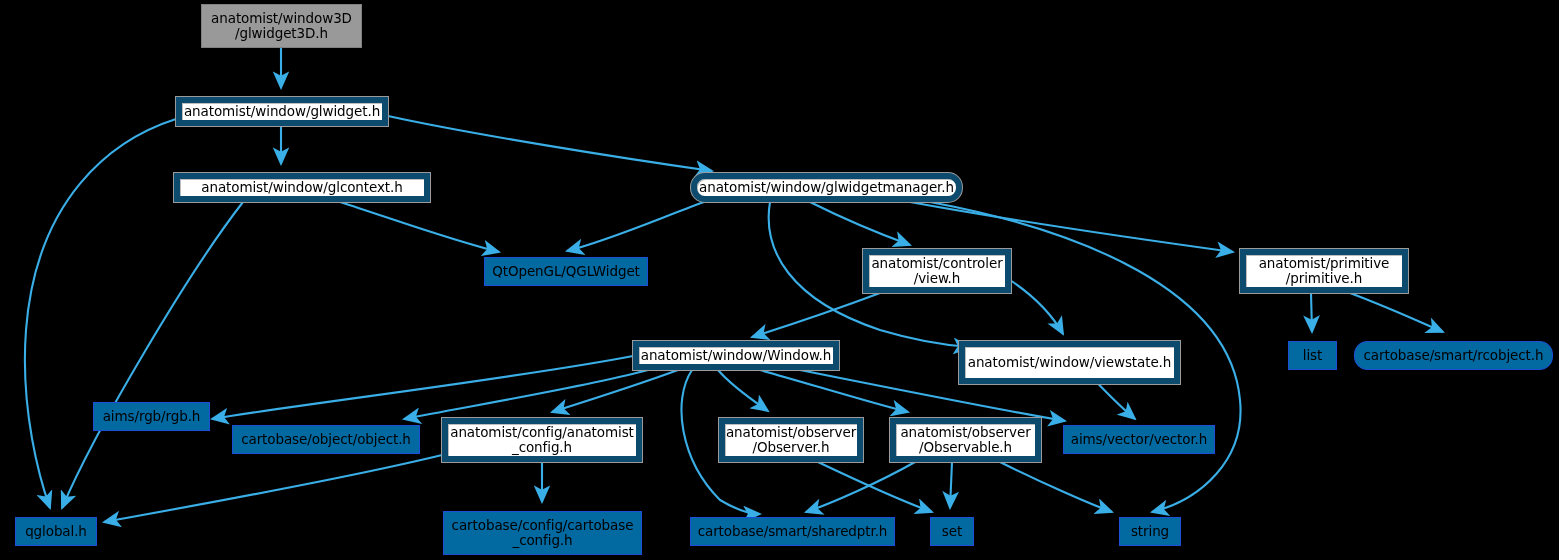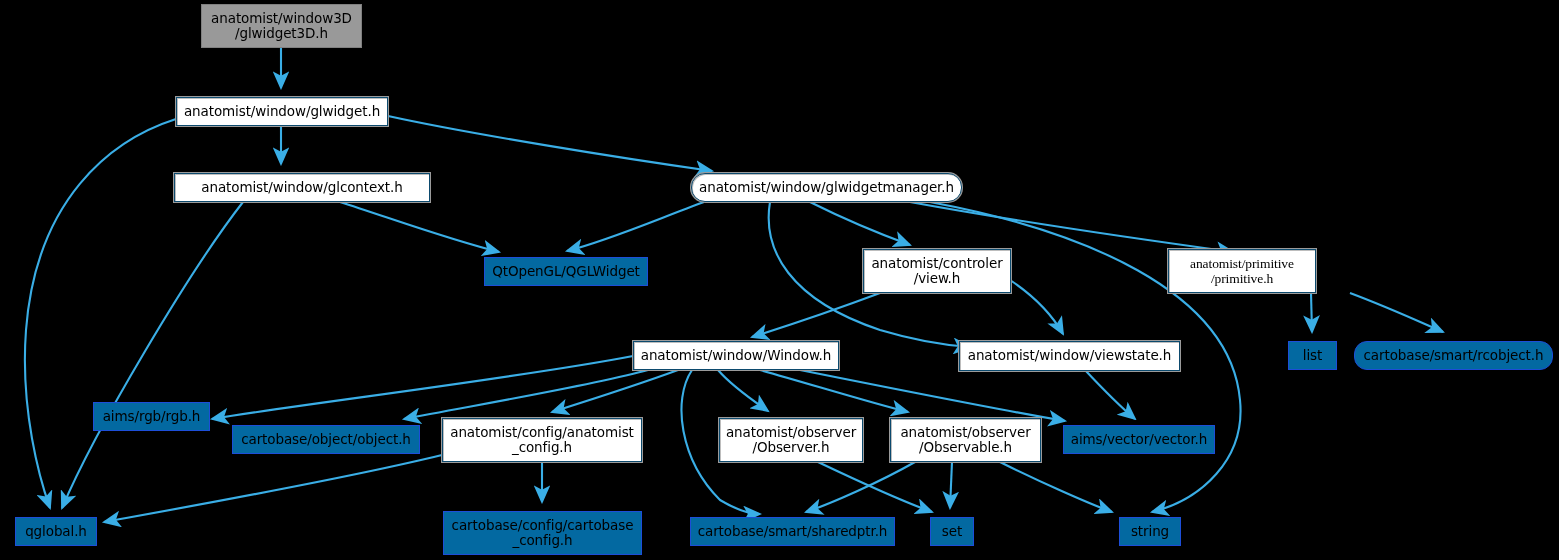--- a/index.html
+++ b/index.html
@@ -2,21 +2,21 @@
 <html><head>
 <meta charset="utf-8">
 <style>
   html,body{margin:0;padding:0;background:#000;}
   #stage{position:relative;width:1559px;height:560px;background:#000;overflow:hidden;
          font-family:"DejaVu Sans","Liberation Sans",sans-serif;}
   #edges{position:absolute;left:0;top:0;width:1559px;height:560px;}
   .node{position:absolute;box-sizing:border-box;display:flex;align-items:center;
         justify-content:center;text-align:center;line-height:1.12;
         color:#000;font-size:13.5px;letter-spacing:-0.1px;white-space:pre-line;}
-  .node.white{background:#ffffff;border:1px solid #0c4a6e;
+  .node.white{background:#ffffff;border:6px solid #0c4a6e;
               box-shadow:1px 1px 0 #bdbdbd inset, 0 0 0 1px #9b9b9b;}
   .node.grey{background:#0369a1;border:1px solid #1d4ed8;}
   .node.root{background:#999999;border:1px solid #808080;}
 </style>
 </head>
 <body>
 
 <div id="stage">
   <svg id="edges" viewBox="0 0 1559 560" xmlns="http://www.w3.org/2000/svg">
     <defs>
@@ -58,26 +58,26 @@
   </svg>
   <div id="nodes">
       <div class="node root" style="left: 201px; top: 4px; width: 161px; height: 44px;"><span>anatomist/window3D
 /glwidget3D.h</span></div>
       <div class="node white" style="left: 176px; top: 97px; width: 212px; height: 29px;"><span>anatomist/window/glwidget.h</span></div>
       <div class="node white" style="left: 174px; top: 173px; width: 256px; height: 29px;"><span>anatomist/window/glcontext.h</span></div>
       <div class="node white" style="left: 691px; top: 173px; width: 271px; height: 29px; border-radius: 14px;"><span>anatomist/window/glwidgetmanager.h</span></div>
       <div class="node grey" style="left: 484px; top: 257px; width: 164px; height: 29px;"><span>QtOpenGL/QGLWidget</span></div>
       <div class="node white" style="left: 863px; top: 249px; width: 148px; height: 44px;"><span>anatomist/controler
 /view.h</span></div>
-      <div class="node white" style="left: 1168px; top: 249px; width: 148px; height: 44px; font-family: Liberation Serif, serif;"><span>anatomist/primitive
+      <div class="node white" style="left: 1240px; top: 249px; width: 168px; height: 44px;"><span>anatomist/primitive
 /primitive.h</span></div>
       <div class="node grey" style="left: 1288px; top: 341px; width: 49px; height: 29px;"><span>list</span></div>
       <div class="node grey" style="left: 1354px; top: 341px; width: 199px; height: 29px; border-radius: 13px;"><span>cartobase/smart/rcobject.h</span></div>
       <div class="node white" style="left: 633px; top: 341px; width: 206px; height: 29px;"><span>anatomist/window/Window.h</span></div>
-      <div class="node white" style="left: 959px; top: 341px; width: 221px; height: 30px;"><span>anatomist/window/viewstate.h</span></div>
+      <div class="node white" style="left: 959px; top: 341px; width: 221px; height: 43px;"><span>anatomist/window/viewstate.h</span></div>
       <div class="node grey" style="left: 93px; top: 402px; width: 117px; height: 29px;"><span>aims/rgb/rgb.h</span></div>
       <div class="node grey" style="left: 232px; top: 425px; width: 188px; height: 29px;"><span>cartobase/object/object.h</span></div>
       <div class="node white" style="left: 442px; top: 418px; width: 200px; height: 44px;"><span>anatomist/config/anatomist
 _config.h</span></div>
       <div class="node white" style="left: 719px; top: 418px; width: 144px; height: 44px;"><span>anatomist/observer
 /Observer.h</span></div>
       <div class="node white" style="left: 890px; top: 418px; width: 151px; height: 44px;"><span>anatomist/observer
 /Observable.h</span></div>
       <div class="node grey" style="left: 1063px; top: 425px; width: 152px; height: 29px;"><span>aims/vector/vector.h</span></div>
       <div class="node grey" style="left: 15px; top: 517px; width: 82px; height: 29px;"><span>qglobal.h</span></div>

